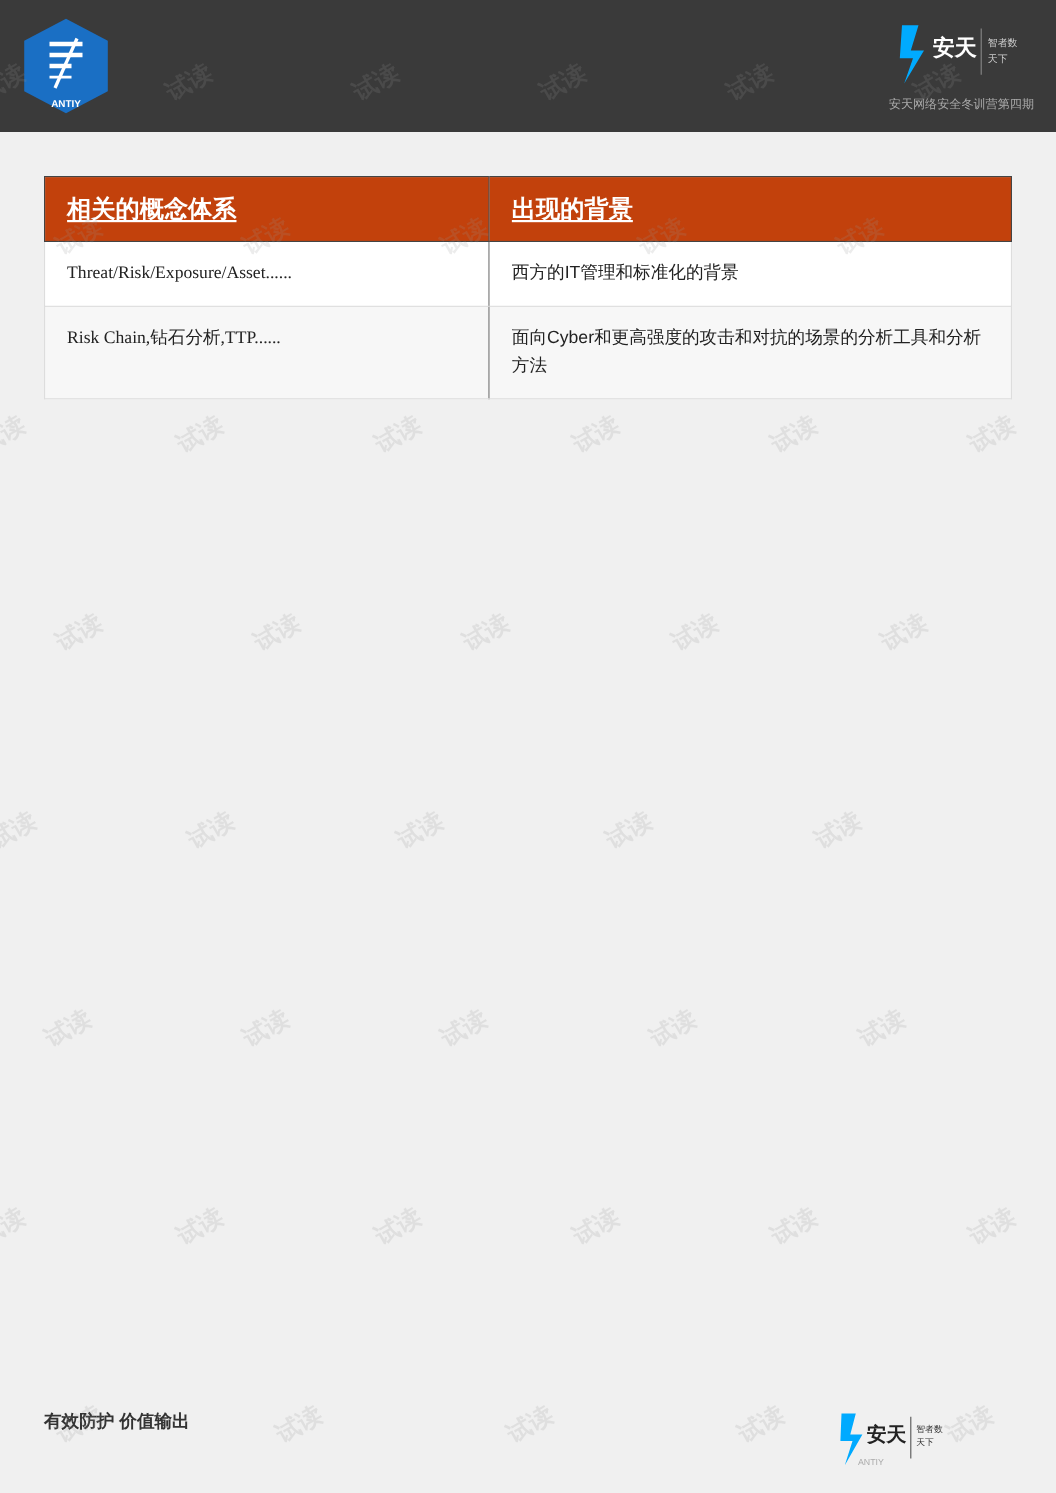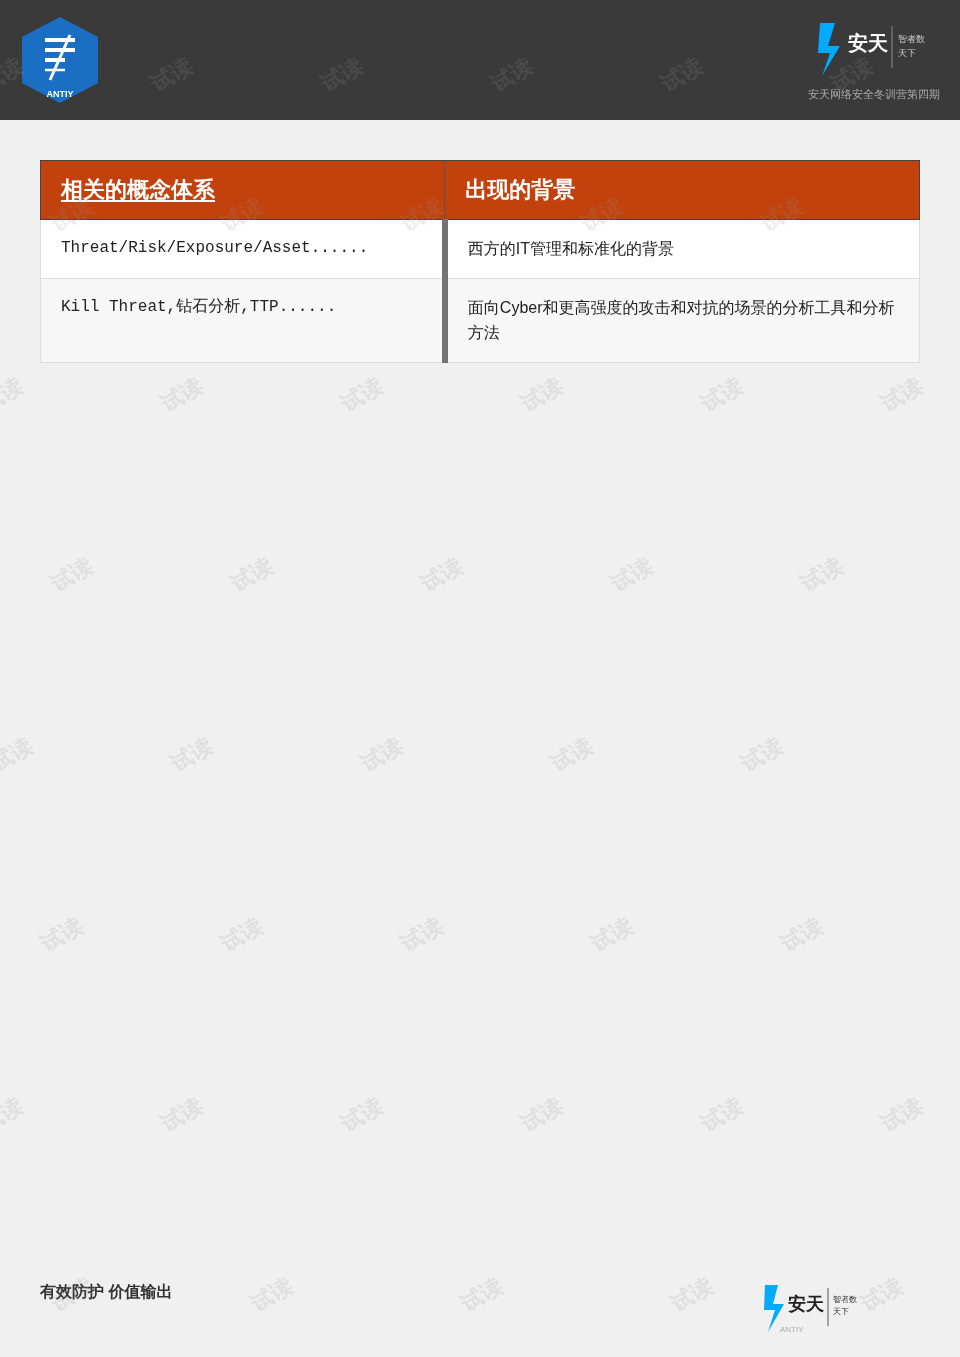--- a/index.html
+++ b/index.html
@@ -88,20 +88,21 @@
     .data-table th.col-left {
       width: 46%;
       border-right: 1px solid #555;
       
       text-decoration: underline;
       text-underline-offset: 3px;
     }
 
     .data-table th.col-right {
       width: 54%;
+      text-decoration: underline;
       text-underline-offset: 3px;
     }
 
     .data-table td {
       padding: 16px 20px;
       vertical-align: top;
       border: 1px solid #ddd;
       font-size: 17px;
       line-height: 1.6;
       color: #222;
@@ -109,22 +110,22 @@
 
     .data-table tr:nth-child(even) td {
       background: #f7f7f7;
     }
 
     .data-table tr:nth-child(odd) td {
       background: #fff;
     }
 
     .data-table td.col-left {
-      border-right: 6px solid #737373;
-      font-family: Liberation Mono, monospace;
+      border-right: 1px solid #737373;
+      font-family: Liberation Serif, serif;
       font-size: 16px;
     }
 
     .data-table td.col-right {
       font-family: 'SimHei', 'Microsoft YaHei', Arial, sans-serif;
       font-size: 16px;
     }
 
     
     .footer {
@@ -241,21 +242,21 @@
         <th class="col-left">相关的概念体系</th>
         <th class="col-right">出现的背景</th>
       </tr>
     </thead>
     <tbody id="table-body">
     <tr>
           <td class="col-left">Threat/Risk/Exposure/Asset......</td>
           <td class="col-right">西方的IT管理和标准化的背景</td>
         </tr>
         <tr>
-          <td class="col-left">Kill Threat,钻石分析,TTP......</td>
+          <td class="col-left">Risk Chain,钻石分析,TTP......</td>
           <td class="col-right">面向Cyber和更高强度的攻击和对抗的场景的分析工具和分析方法</td>
         </tr>
       </tbody>
   </table>
 </div>
 
 <div class="footer">
   <span class="footer-left">有效防护 价值输出</span>
   <div class="footer-right">
     <svg width="160" height="55" viewBox="0 0 160 55">

